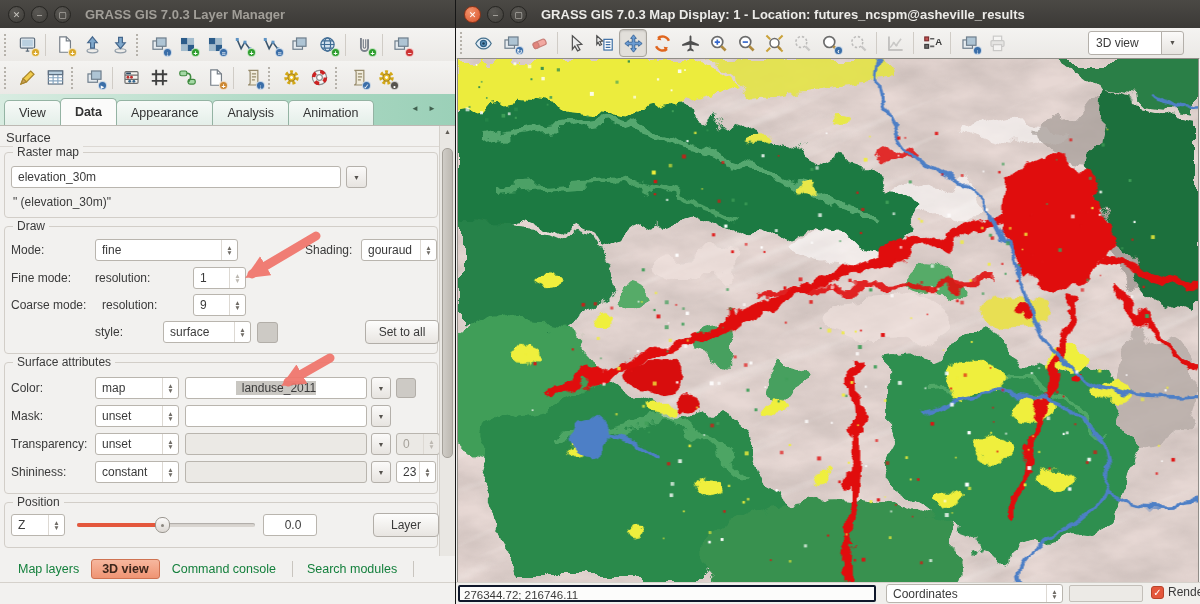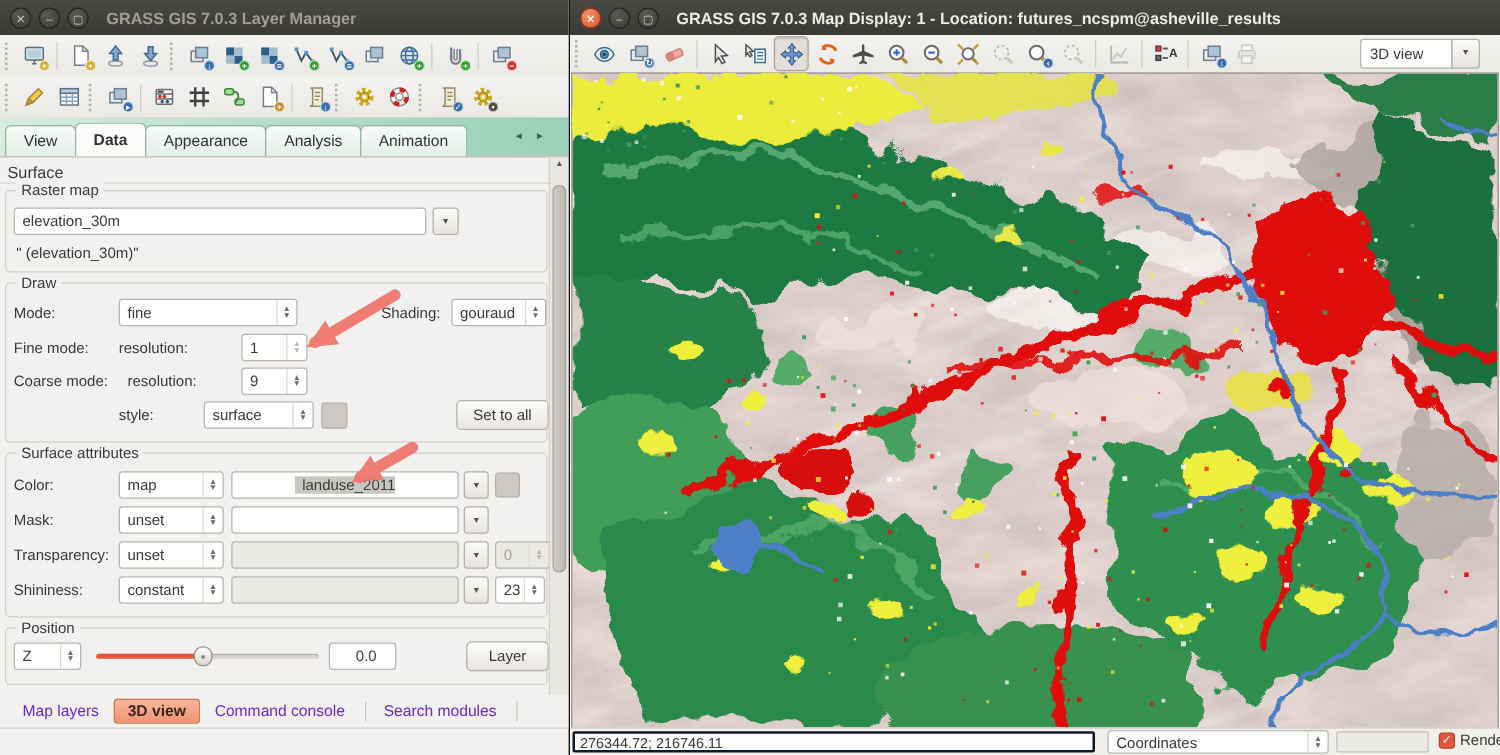--- a/index.html
+++ b/index.html
@@ -76,21 +76,21 @@
   .slider{position:absolute;height:22px;display:flex;align-items:center;}
   .strack{position:relative;width:100%;height:4px;border-radius:2px;background:#d9d5d0;
     box-shadow:inset 0 1px 1px rgba(0,0,0,.2);}
   .sfill{position:absolute;left:0;top:0;bottom:0;border-radius:2px;background:#e4573c;}
   .shandle{position:absolute;top:-6px;width:15px;height:16px;border-radius:7px;
     background:linear-gradient(#fbfaf9,#dcd8d3);border:1px solid #9a968f;box-sizing:border-box;}
   .shandle::after{content:"";position:absolute;left:5px;top:6px;width:3px;height:3px;border-radius:50%;background:#8a867f;}
   
   .btabs{position:absolute;left:0;right:0;top:556px;height:26px;background:#f2f1ef;
     border-bottom:1px solid #d5d1cb;display:flex;align-items:center;padding-left:8px;}
-  .btab{padding:2px 10px;margin-right:2px;border-radius:3px;font-size:12.5px;color:#6d28d9;white-space:nowrap;}
+  .btab{padding:2px 10px;margin-right:2px;border-radius:3px;font-size:12.5px;color:#15803d;white-space:nowrap;}
   .btab.active{background:linear-gradient(#f6b79e,#ef9473);border:1px solid #cf7352;font-weight:bold;color:#3c261b;}
   .bsep{width:1px;height:16px;background:#c9c5bf;margin:0 4px;}
   
   .vscroll{position:absolute;right:0;top:126px;width:15px;bottom:48px;background:#e9e7e3;
     border-left:1px solid #d4d0ca;}
   .vthumb{position:absolute;left:2px;right:2px;top:22px;height:310px;border-radius:5px;
     background:linear-gradient(90deg,#cfccc6,#bcb8b1);border:1px solid #a5a19a;box-sizing:border-box;}
   .varrow{position:absolute;left:0;right:0;top:2px;text-align:center;font-size:7px;color:#5f5b55;}
   .sashmark{position:absolute;right:3px;top:127px;font-size:8px;color:#1c1c1c;}
   

